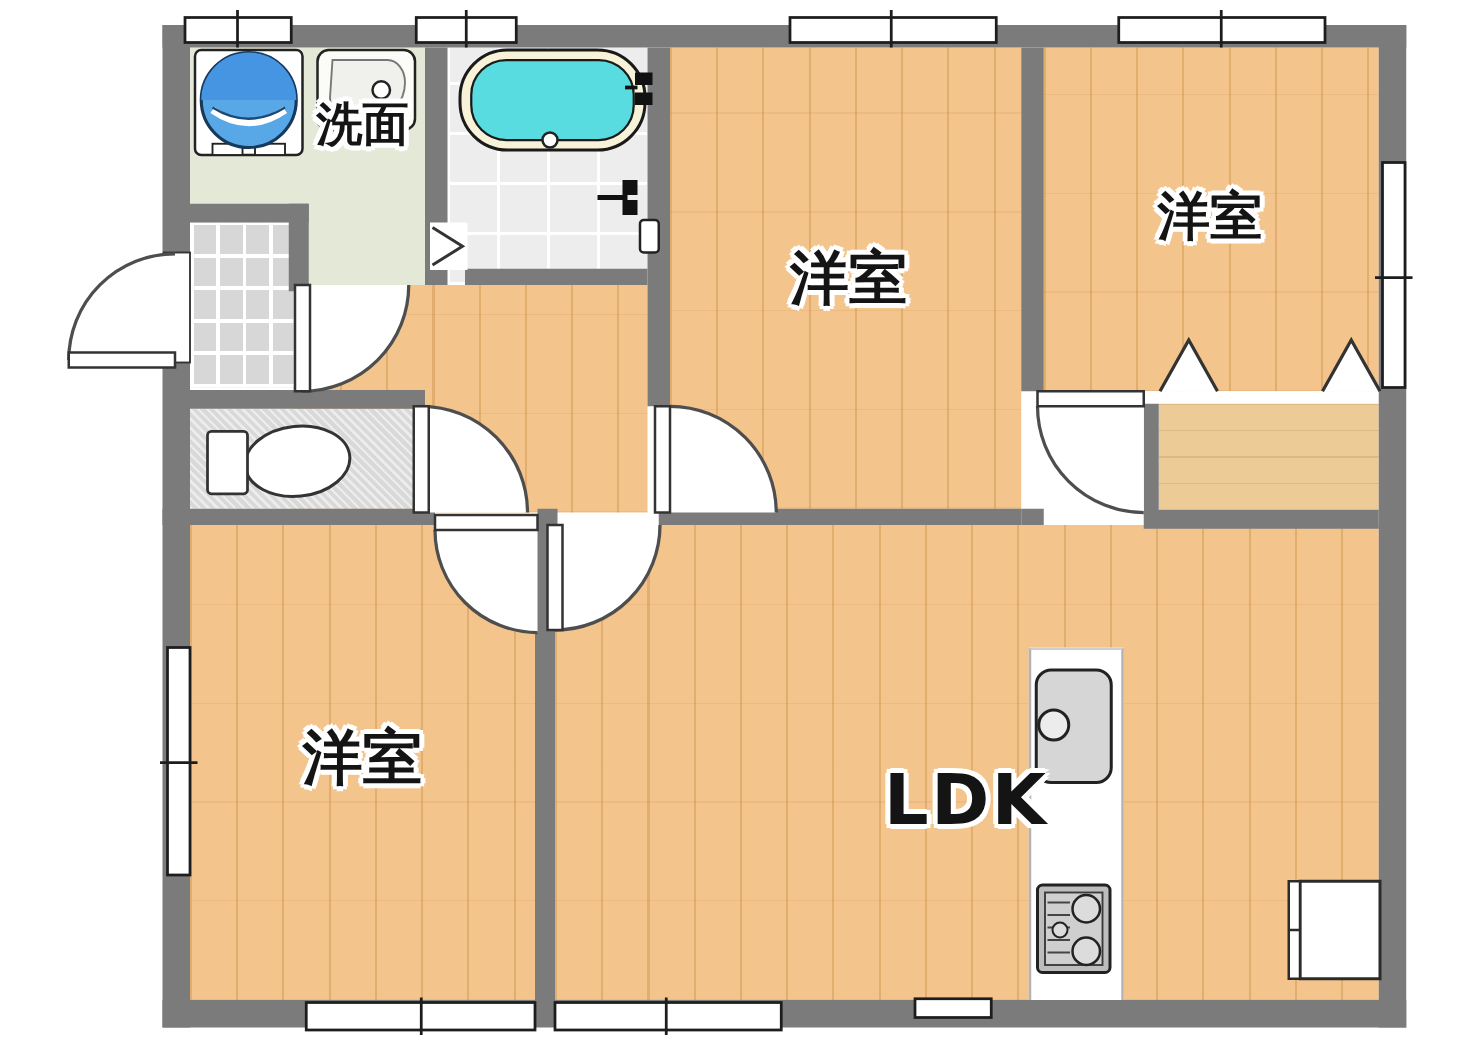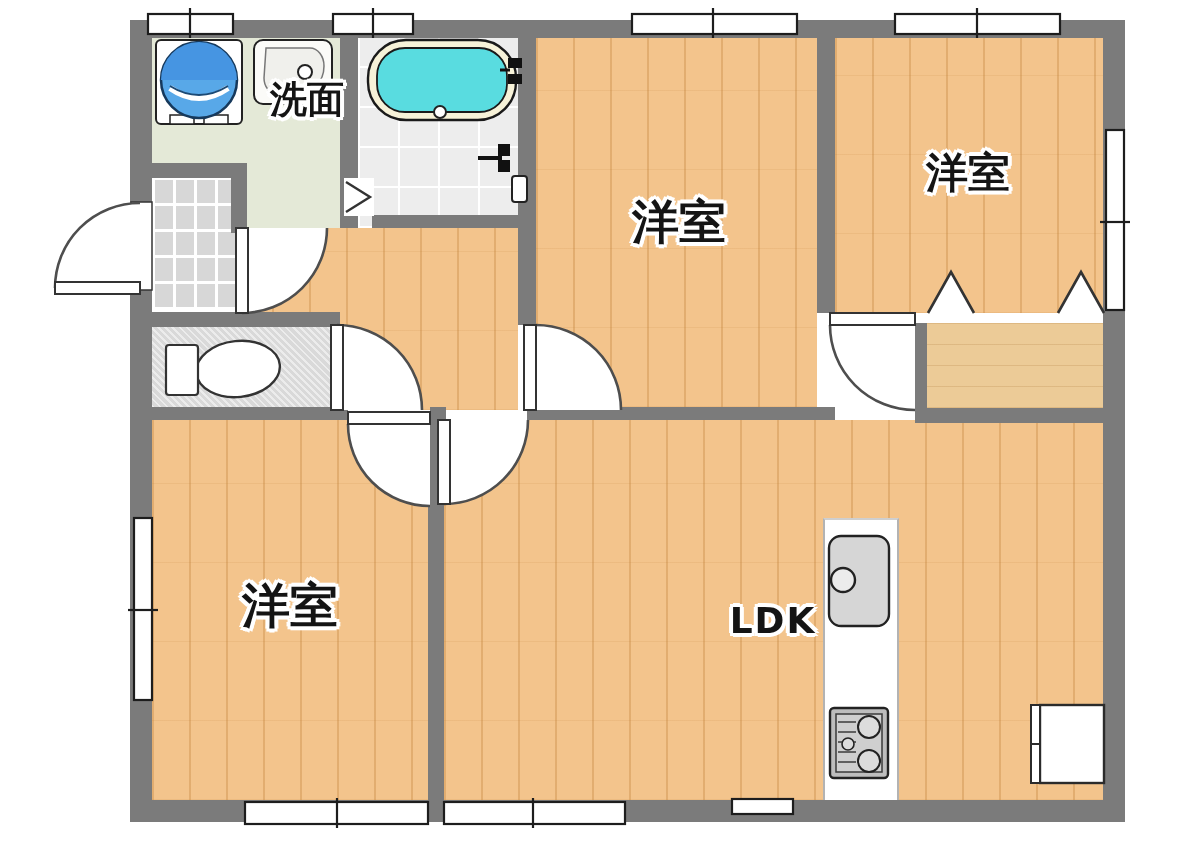--- a/index.html
+++ b/index.html
@@ -23,25 +23,25 @@
       repeating-linear-gradient(90deg,#fff 0 3px, rgba(0,0,0,0) 3px 21px);}
   .toilet-floor{position:absolute;background:var(--toilet-floor,#d9d9d9);
     background-image:repeating-linear-gradient(45deg, rgba(255,255,255,.5) 0 2px, rgba(0,0,0,0) 2px 5px);}
   .counter{position:absolute;background:#fff;border-left:2px solid #b3b3b3;border-right:2px solid #b3b3b3;border-top:2px solid #cfcfcf;box-sizing:border-box;}
   .white-strip{position:absolute;background:#fff;}
   .overlay{position:absolute;left:0;top:0;}
   .room-label{position:absolute;display:flex;align-items:center;justify-content:center;
     font-weight:700;color:#141414;white-space:nowrap;
     text-shadow:-3px -3px 0 #fff,3px -3px 0 #fff,-3px 3px 0 #fff,3px 3px 0 #fff,
                 0 -4px 0 #fff,0 4px 0 #fff,-4px 0 0 #fff,4px 0 0 #fff;}
-  .lab-senmen{left:242px;top:74px;width:130px;height:52px;font-size:37px;}
+  .lab-senmen{left:225px;top:74px;width:130px;height:52px;font-size:37px;}
   .lab-mid{left:589px;top:192px;width:180px;height:60px;font-size:47px;}
   .lab-right{left:878px;top:146px;width:180px;height:54px;font-size:42px;}
   .lab-bl{left:200px;top:574px;width:180px;height:64px;font-size:48px;}
-  .lab-ldk{left:688px;top:588px;width:170px;height:64px;font-size:36px;letter-spacing:2px;}
+  .lab-ldk{left:688px;top:608px;width:170px;height:64px;font-size:56px;letter-spacing:2px;}
   svg .wedge{fill:#fff;}
   svg .arc{fill:none;stroke:#4e4e4e;stroke-width:2.6px;}
   svg .leaf{fill:#fff;stroke:#333;stroke-width:2px;}
   svg .win{fill:#fff;stroke:#1d1d1d;stroke-width:2.2px;}
   svg .tick{stroke:#1d1d1d;stroke-width:2.2px;}
 </style>
 </head>
 <body>
 
 <div class="plan">

